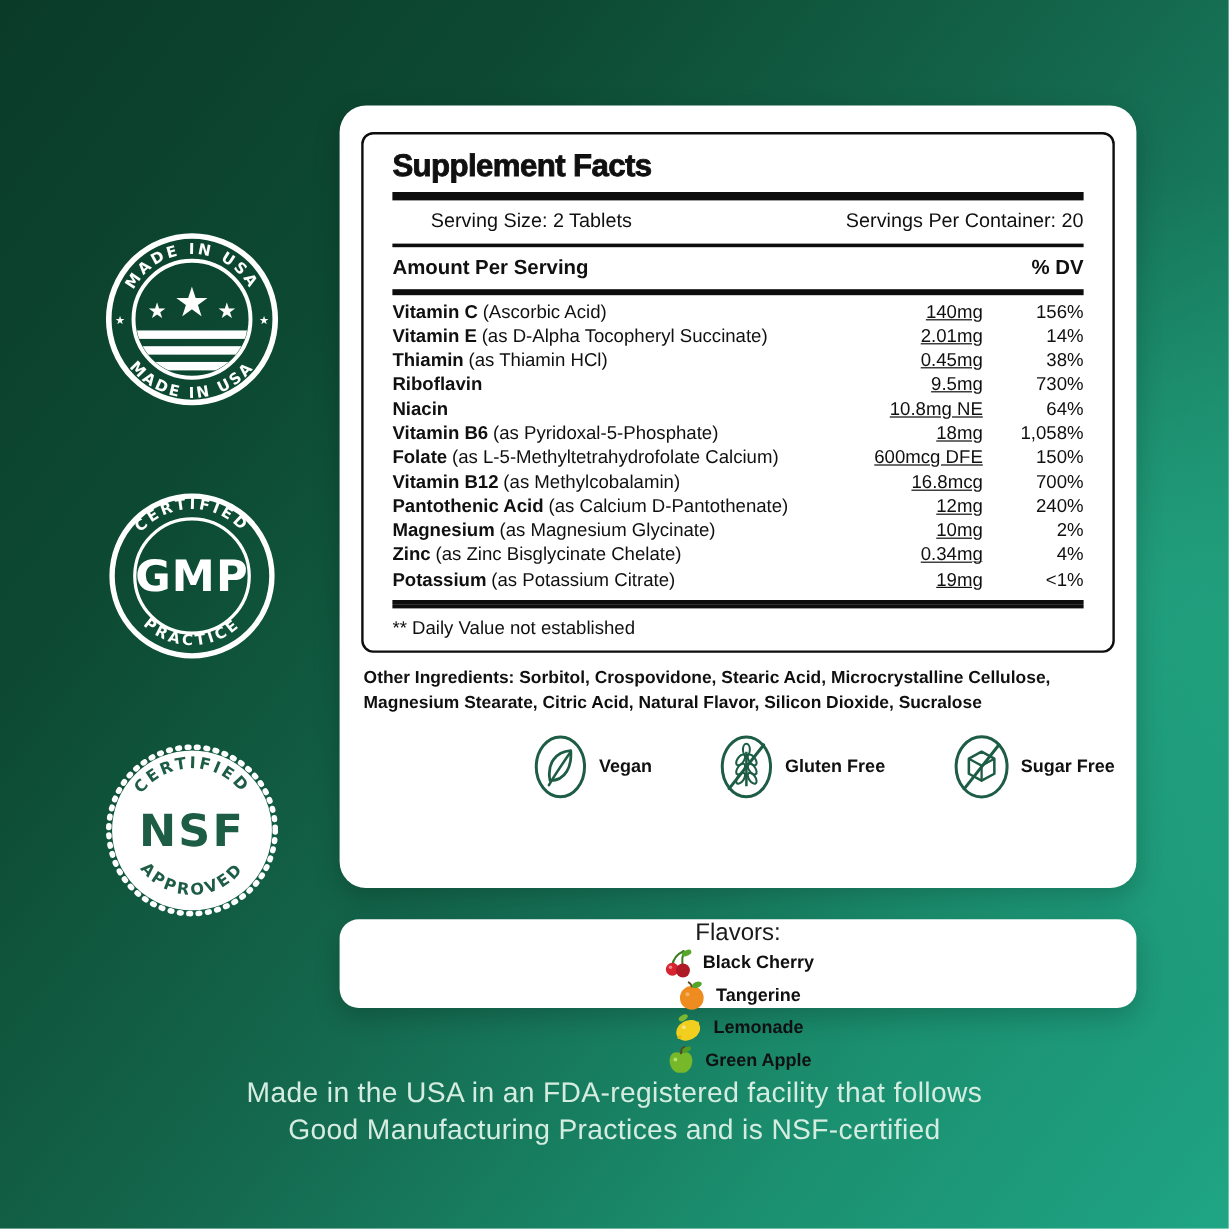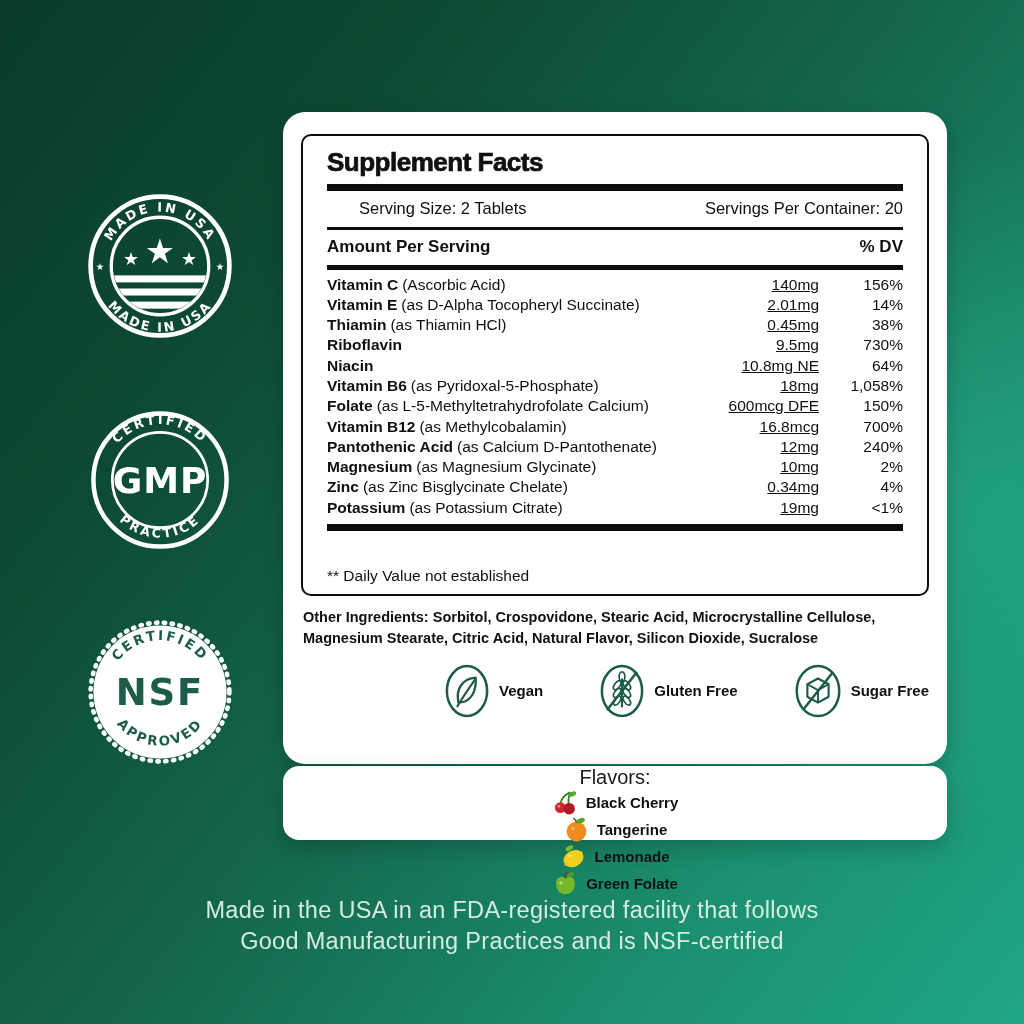--- a/index.html
+++ b/index.html
@@ -12,21 +12,21 @@
     position:relative;width:1024px;height:1024px;
     background:
       radial-gradient(75% 55% at 90% 48%, rgba(44,192,153,0.40) 0%, rgba(44,192,153,0) 62%),
       linear-gradient(128deg, #0a3b29 0%, #0d4a33 26%, #14684d 52%, #1b9070 78%, #1fa585 100%);
   }
   
   .badge{position:absolute;}
   .badge svg{display:block;}
   
   .facts-panel{
-    position:absolute;left:283px;top:112px;width:664px;height:652px;
+    position:absolute;left:283px;top:88px;width:664px;height:652px;
     background:#ffffff;border-radius:22px;box-sizing:border-box;
     padding:22px 18px 0;box-shadow:0 8px 22px rgba(0,0,0,0.20);
   }
   .facts-box{
     border:2.5px solid #0d0d0d;border-radius:10px;
     padding:12px 24px 0;box-sizing:border-box;
   }
   .facts-title{
     font-size:26px;font-weight:700;letter-spacing:-0.5px;line-height:28px;
     -webkit-text-stroke:0.7px #0d0d0d;
@@ -40,21 +40,21 @@
   .col-header{display:flex;justify-content:space-between;font-weight:700;font-size:17px;padding:7px 0 8px;gap:15px;}
   .rows{padding:5px 0 6px;}
   .frow{display:flex;font-size:15.5px;line-height:20.3px;}
   .frow .nm{flex:1;min-width:0;white-space:nowrap;}
   .frow .nm b{font-weight:700;}
   .frow .detail{margin-left:4px;}
   .frow .amt{width:118px;text-align:right;white-space:nowrap;text-decoration:underline;}
   .frow .dv{width:84px;text-align:right;white-space:nowrap;}
   .blend{padding:7px 0 6px;font-size:15.5px;line-height:20.3px;}
   .blend .frow .nm b{font-weight:700;}
-  .footnote{font-size:15.5px;padding:8px 0 9px;margin-top:28px;}
+  .footnote{font-size:15.5px;padding:8px 0 9px;}
   .other-ing{margin:11px 2px 0;font-size:14.5px;font-weight:700;line-height:21.5px;}
   .features{display:flex;align-items:center;margin:13px 0 0 8px;gap:56px;justify-content:flex-end;}
   .feature{display:flex;align-items:center;gap:9px;}
   .feature .flabel{font-weight:700;font-size:15px;}
   
   .flavors-bar{
     position:absolute;left:283px;top:766px;width:664px;height:74px;
     background:#ffffff;border-radius:16px;box-sizing:border-box;
     display:flex;align-items:center;justify-content:space-between;
     padding:0 26px;box-shadow:0 8px 22px rgba(0,0,0,0.20);flex-direction:column;
@@ -295,21 +295,21 @@
       </svg>
       <span class="fname">Lemonade</span>
     </div>
     <div class="flavor">
       <svg width="27" height="27" viewBox="0 0 26 26">
         <path d="M13,7.5 C19,4.5 23,9 22,15 C21,20.5 17,24 13,23 C9,24 5,20.5 4,15 C3,9 7,4.5 13,7.5 Z" fill="#76b82a"></path>
         <path d="M13,7.5 Q13,4 15.5,2.5" fill="none" stroke="#5d4524" stroke-width="1.7" stroke-linecap="round"></path>
         <ellipse cx="17.5" cy="4.5" rx="3.8" ry="2" transform="rotate(-25 17.5 4.5)" fill="#4e9c22"></ellipse>
         <circle cx="8.5" cy="12.5" r="1.6" fill="#b4e06e"></circle>
       </svg>
-      <span class="fname">Green Folate</span>
+      <span class="fname">Green Apple</span>
     </div>
   </div>
 
   <div class="footer">
     <div>Made in the USA in an FDA-registered facility that follows</div>
     <div>Good Manufacturing Practices and is NSF-certified</div>
   </div>
 
 </div>
 

